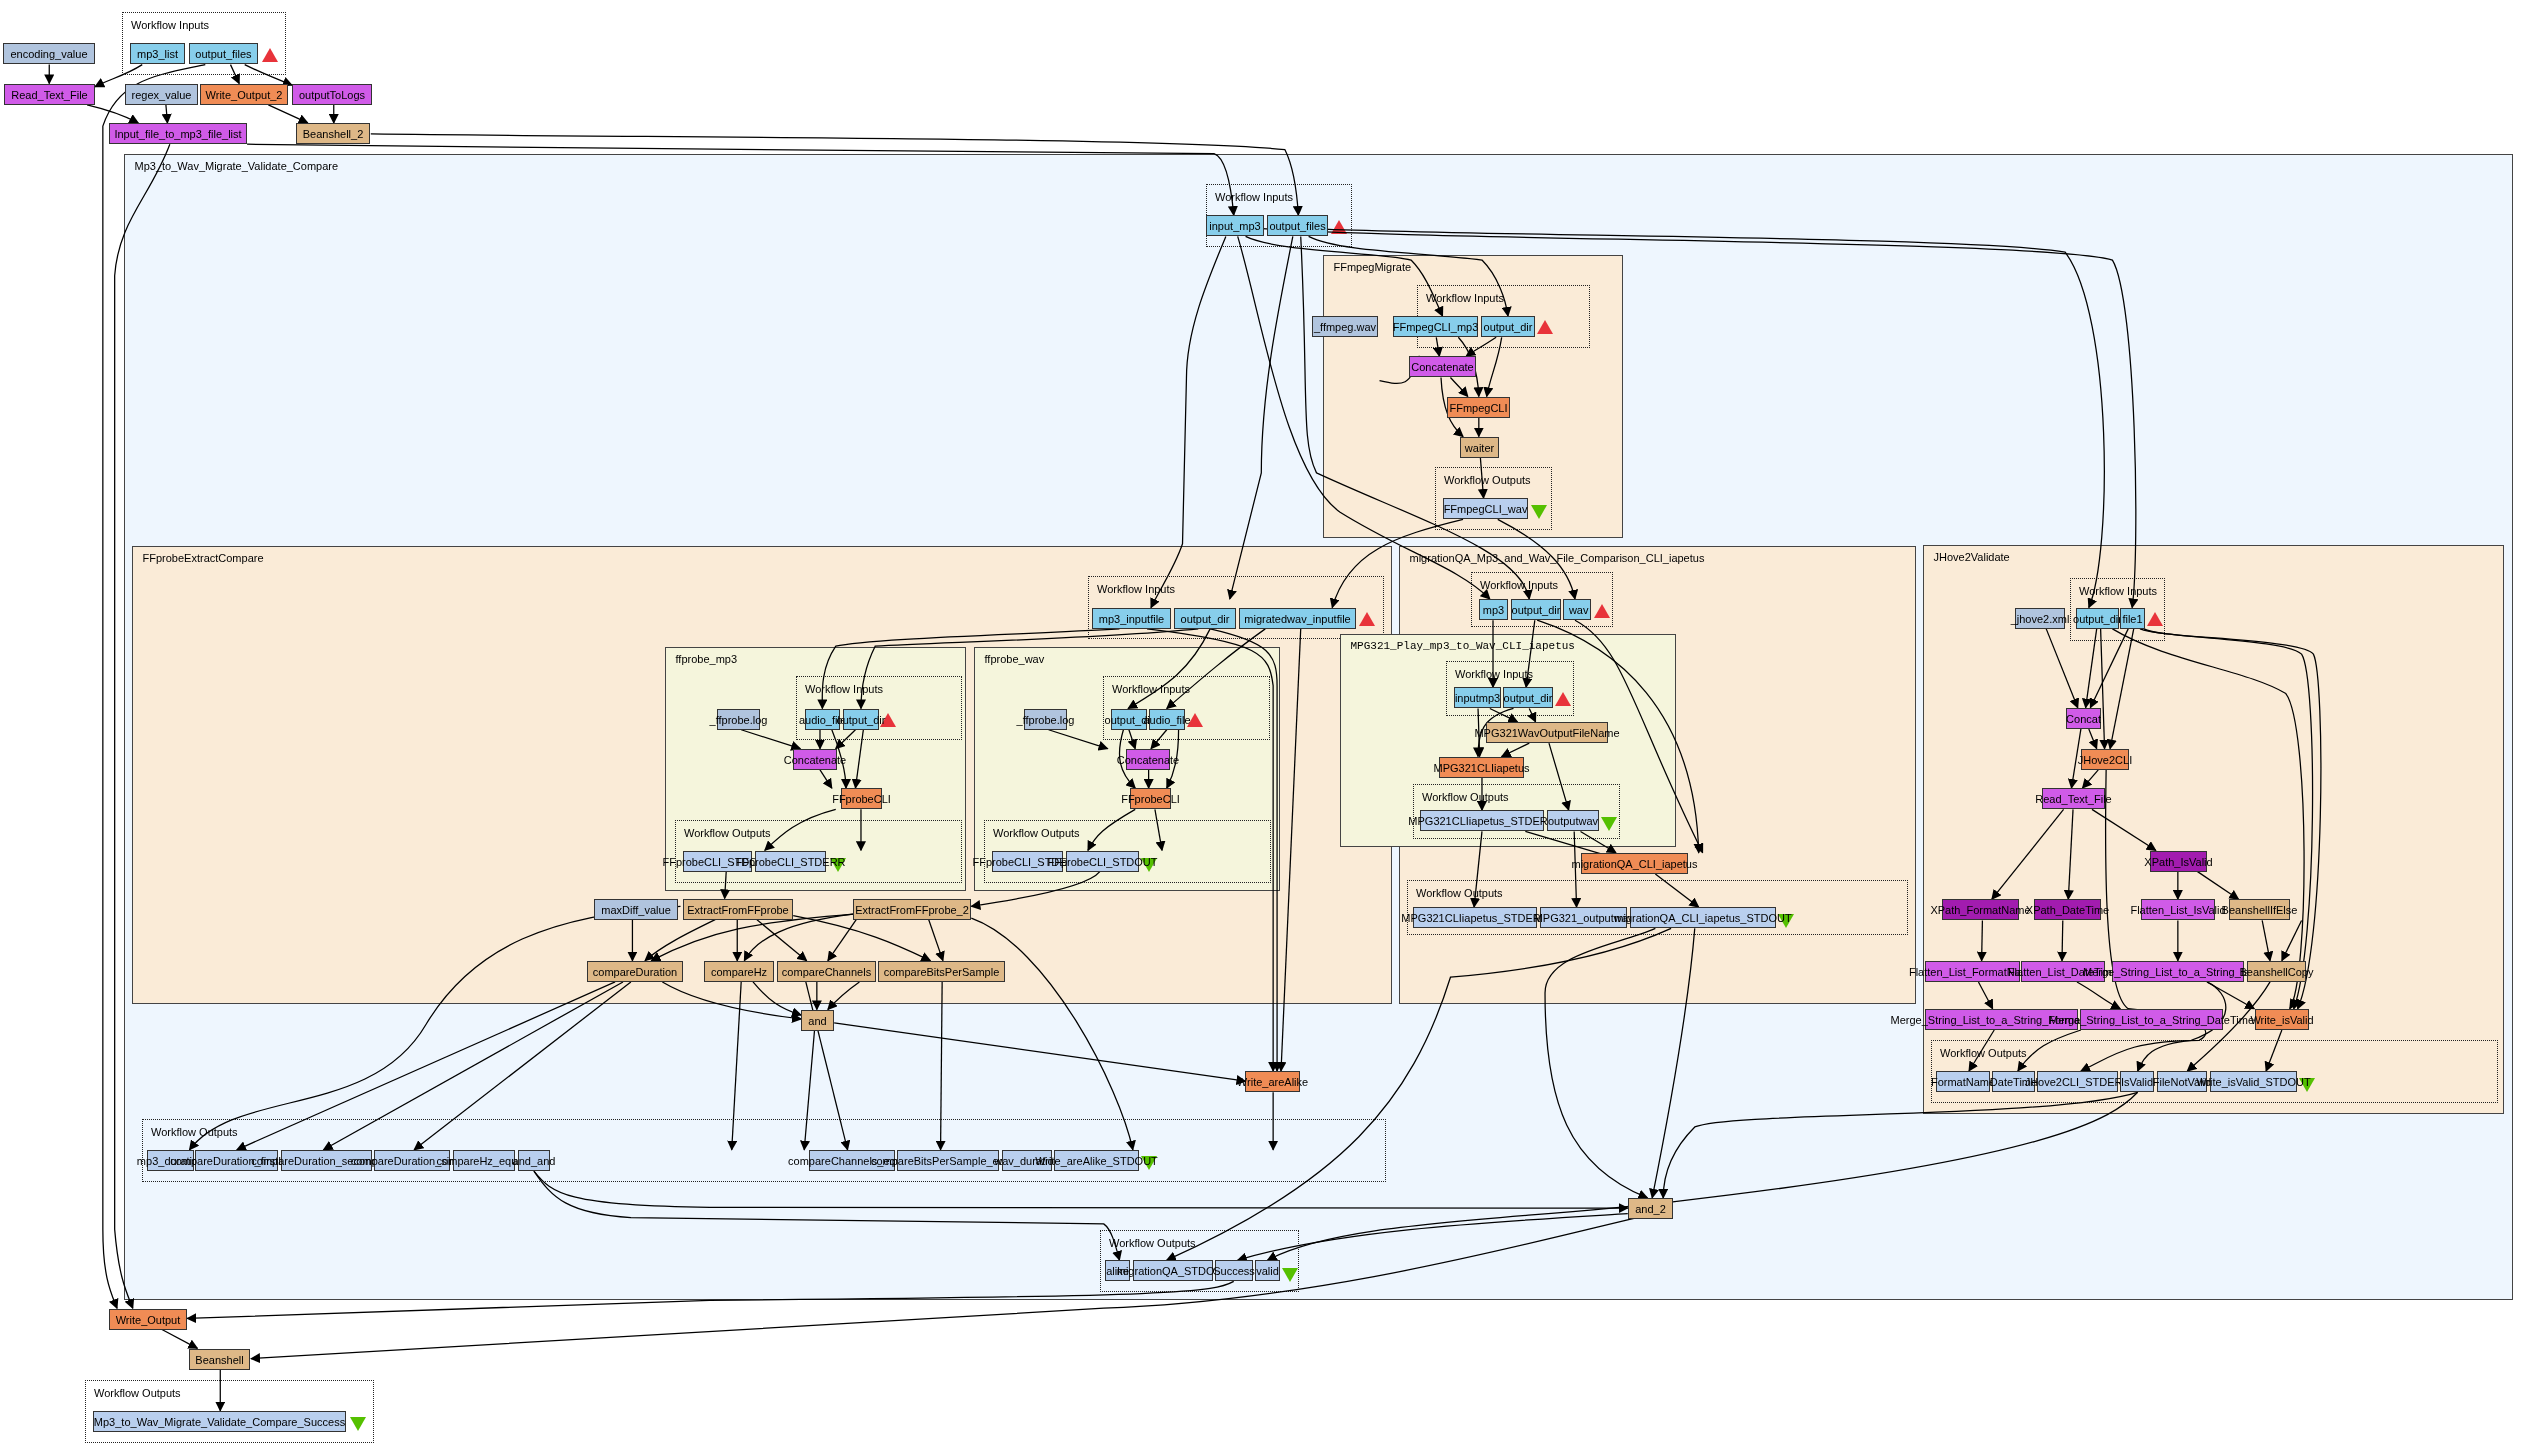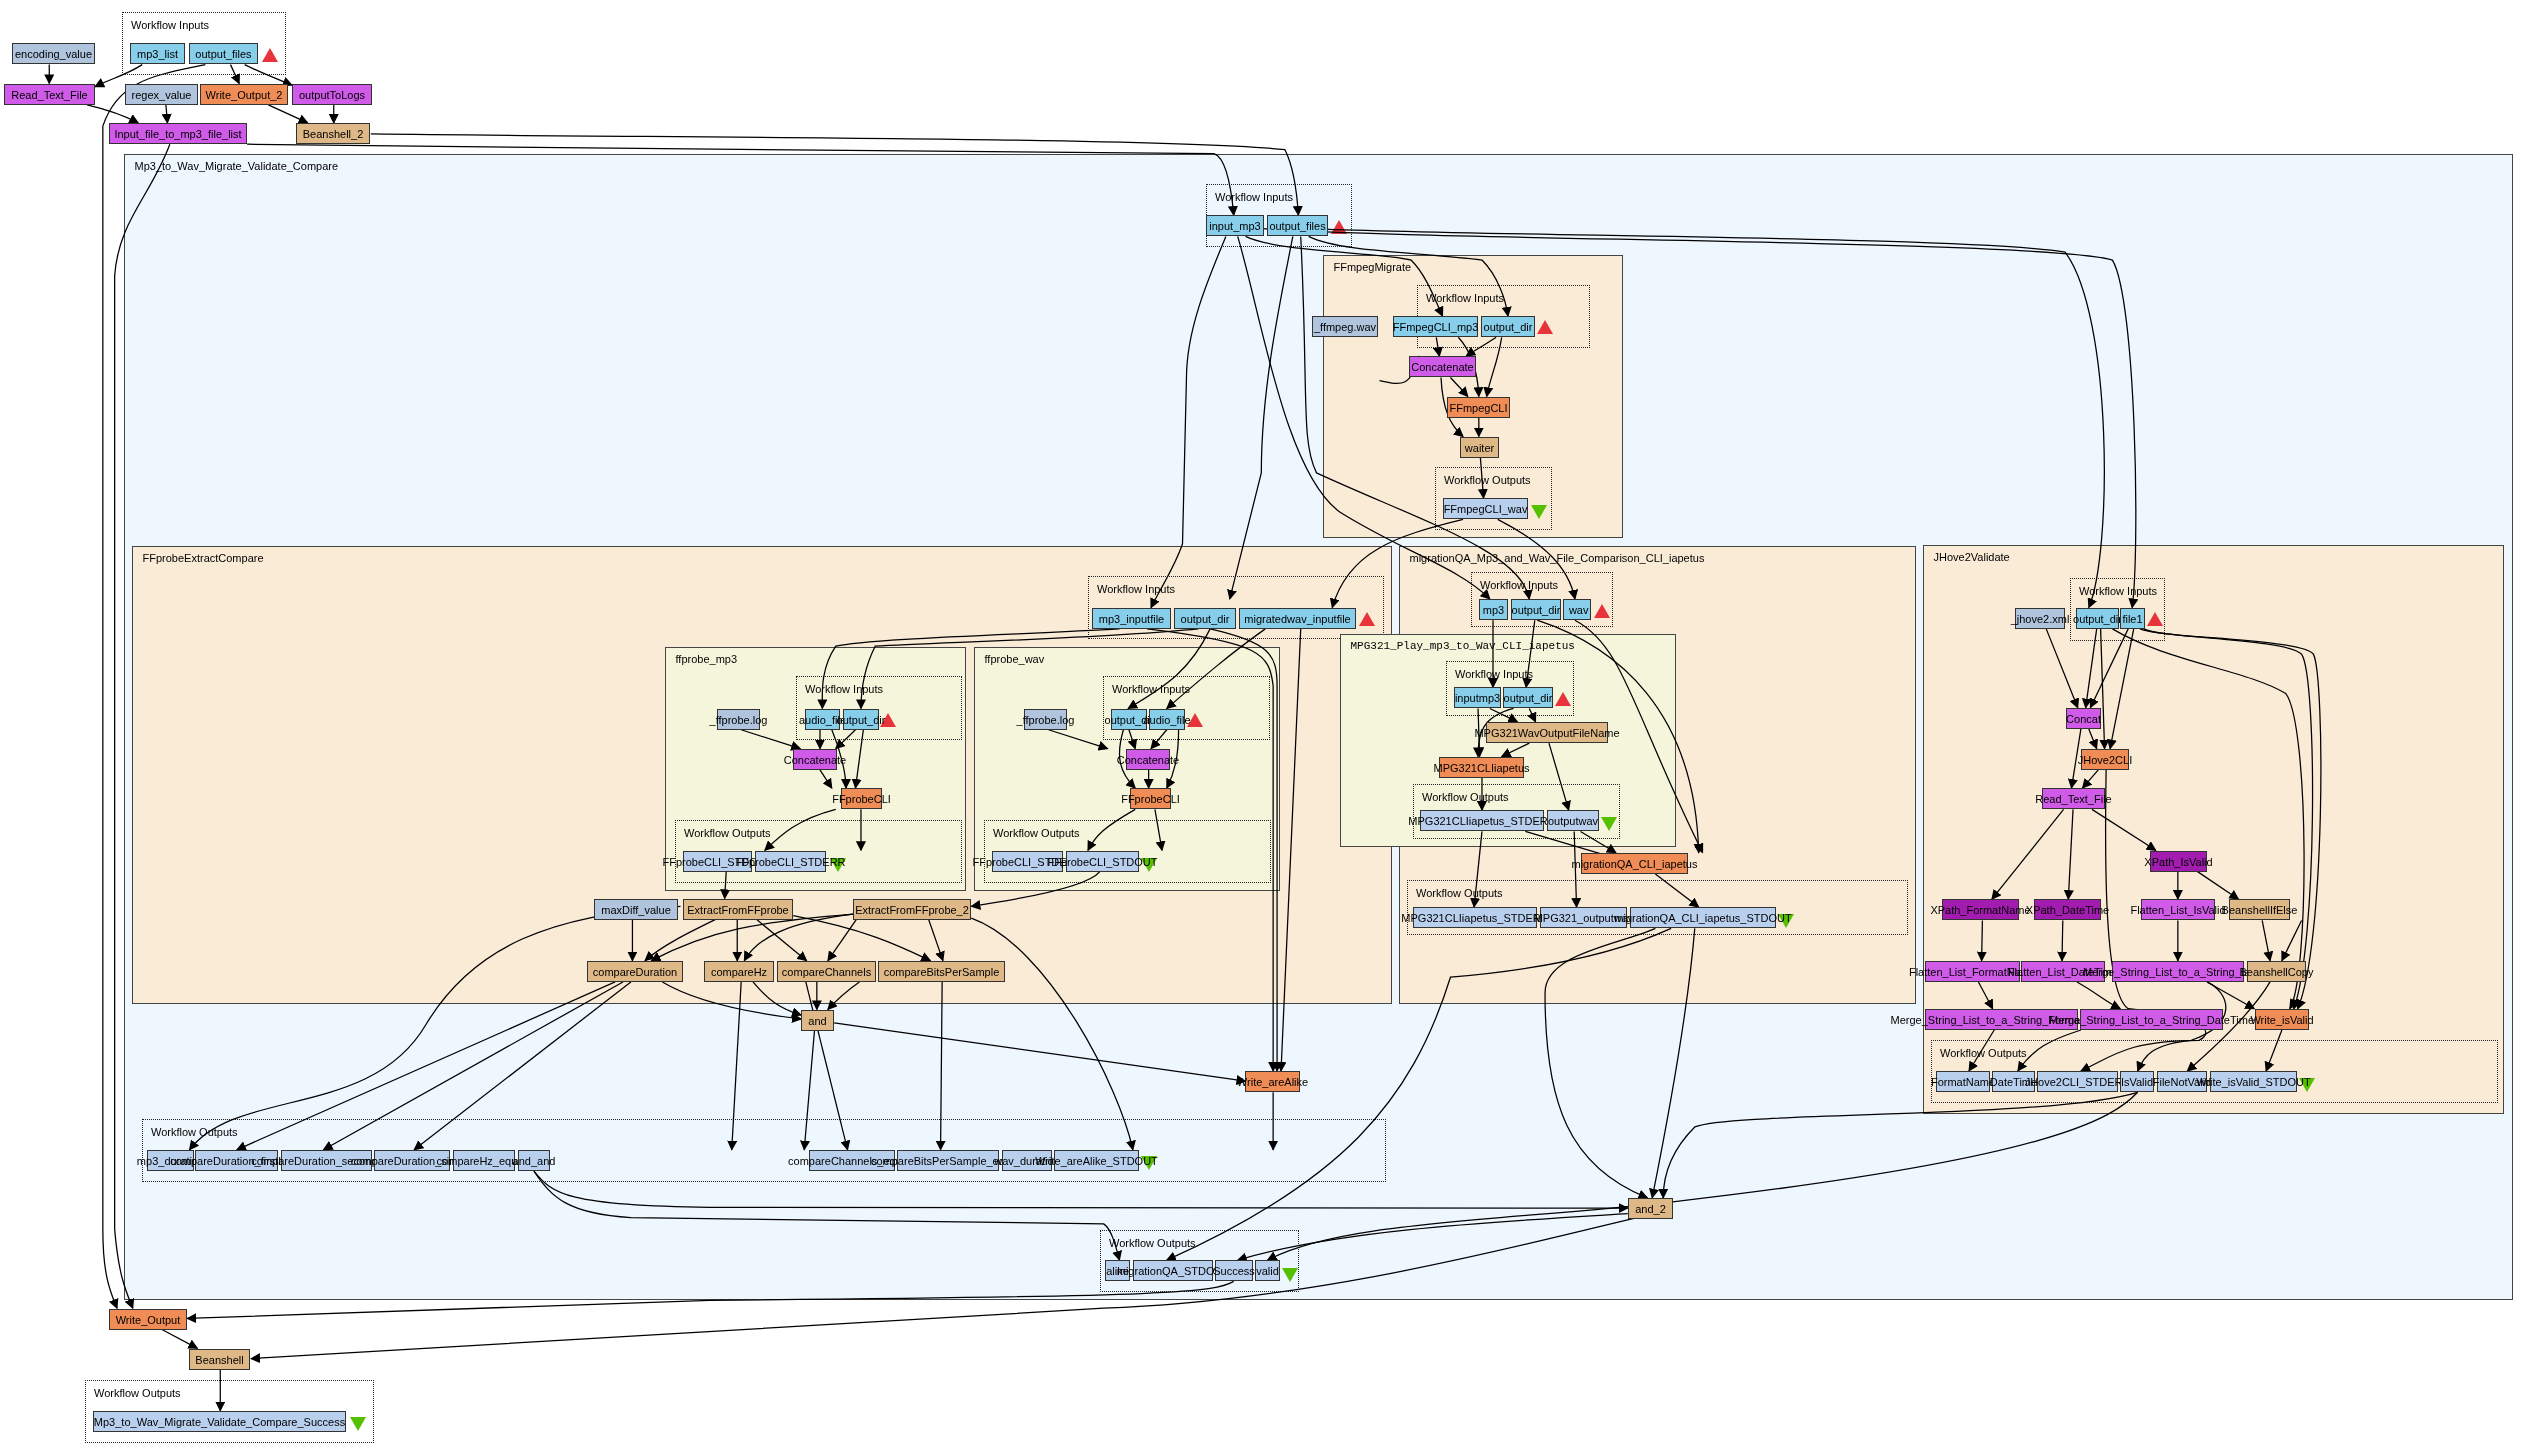--- a/index.html
+++ b/index.html
@@ -29,21 +29,21 @@
   svg#edges { position:absolute; left:0; top:0; width:2525px; height:1454px; pointer-events:none; z-index:5; }
   .node, .cluster-title, .dlabel { z-index:6; }
   .node { z-index:7; }
 </style>
 </head>
 <body>
 
 <div class="dotted" style="left:122px;top:12px;width:164px;height:63px;">
   <span class="dlabel">Workflow Inputs</span>
 </div>
-<div class="node const" style="left:12px;top:43px;width:83px;">encoding_value</div>
+<div class="node const" style="left:3px;top:43px;width:92px;">encoding_value</div>
 <div class="node in" style="left:130px;top:43px;width:55px;">mp3_list</div>
 <div class="node in" style="left:189px;top:43px;width:69px;">output_files</div>
 <div class="tri-up" style="left:262px;top:48px;"></div>
 
 <div class="node local" style="left:4px;top:84px;width:91px;">Read_Text_File</div>
 <div class="node const" style="left:125px;top:84px;width:73px;">regex_value</div>
 <div class="node tool" style="left:200px;top:84px;width:88px;">Write_Output_2</div>
 <div class="node local" style="left:292px;top:84px;width:80px;">outputToLogs</div>
 <div class="node local" style="left:109px;top:123px;width:138px;">Input_file_to_mp3_file_list</div>
 <div class="node bean" style="left:296px;top:123px;width:74px;">Beanshell_2</div>

